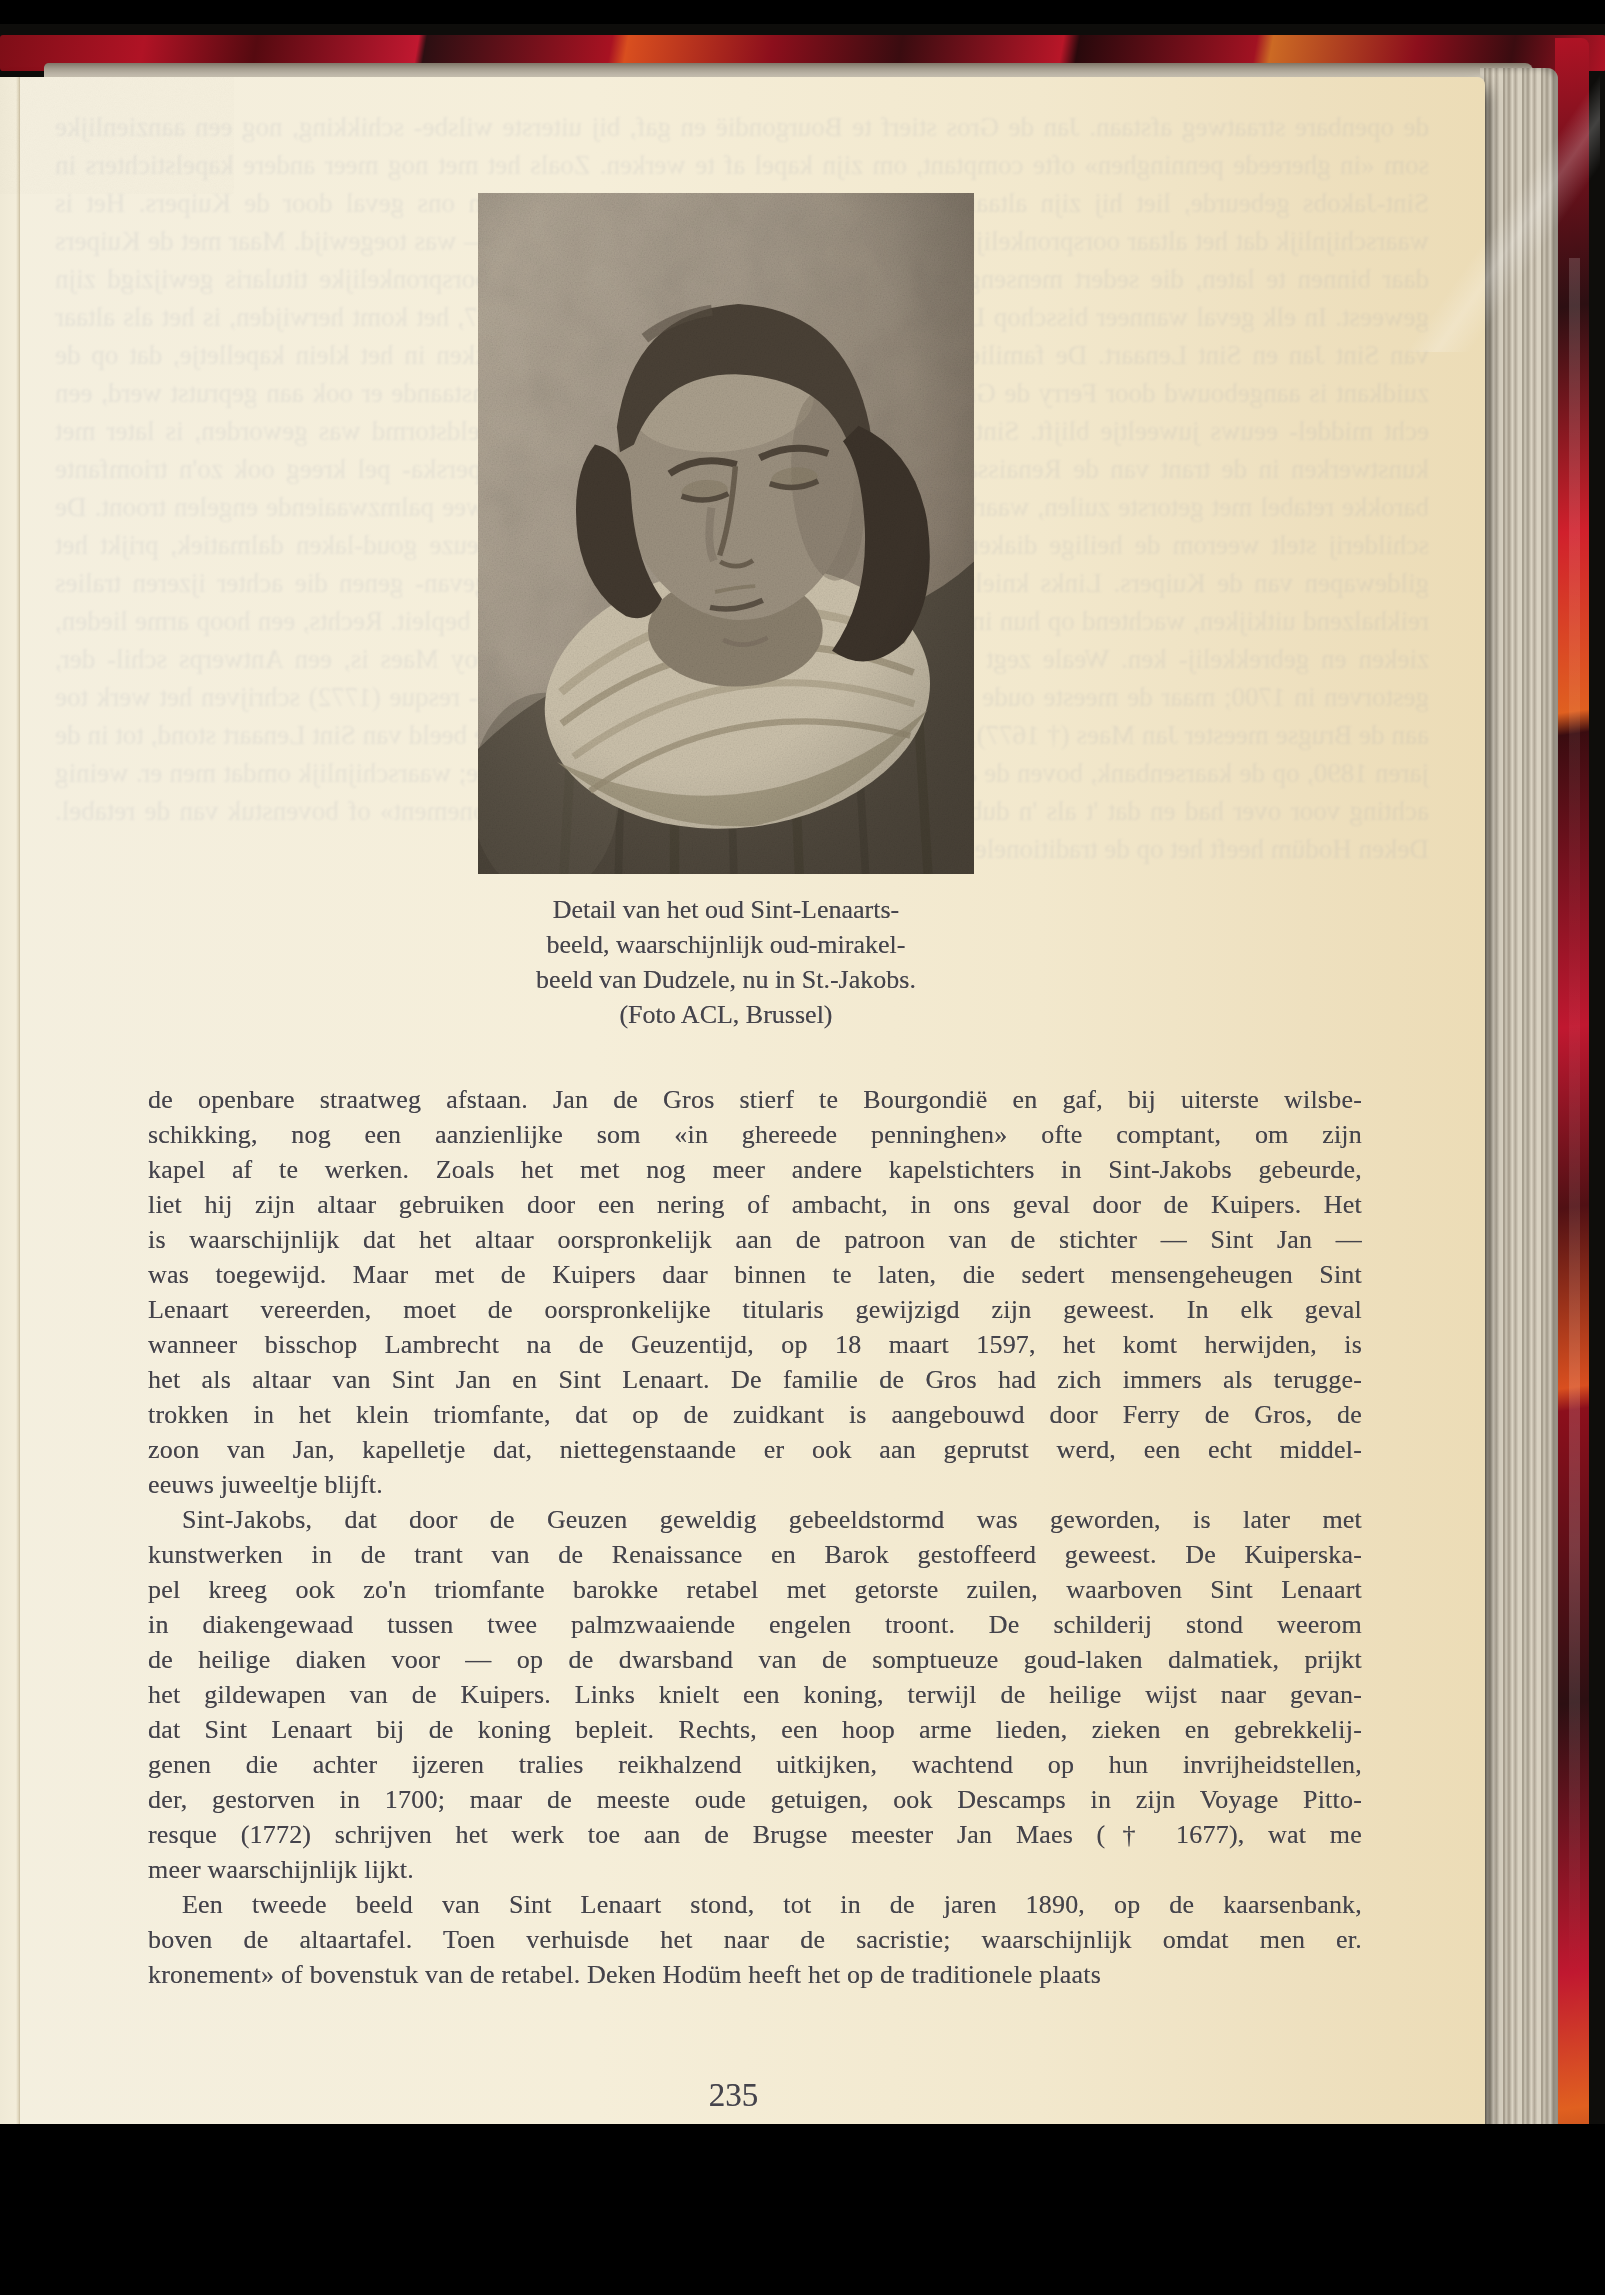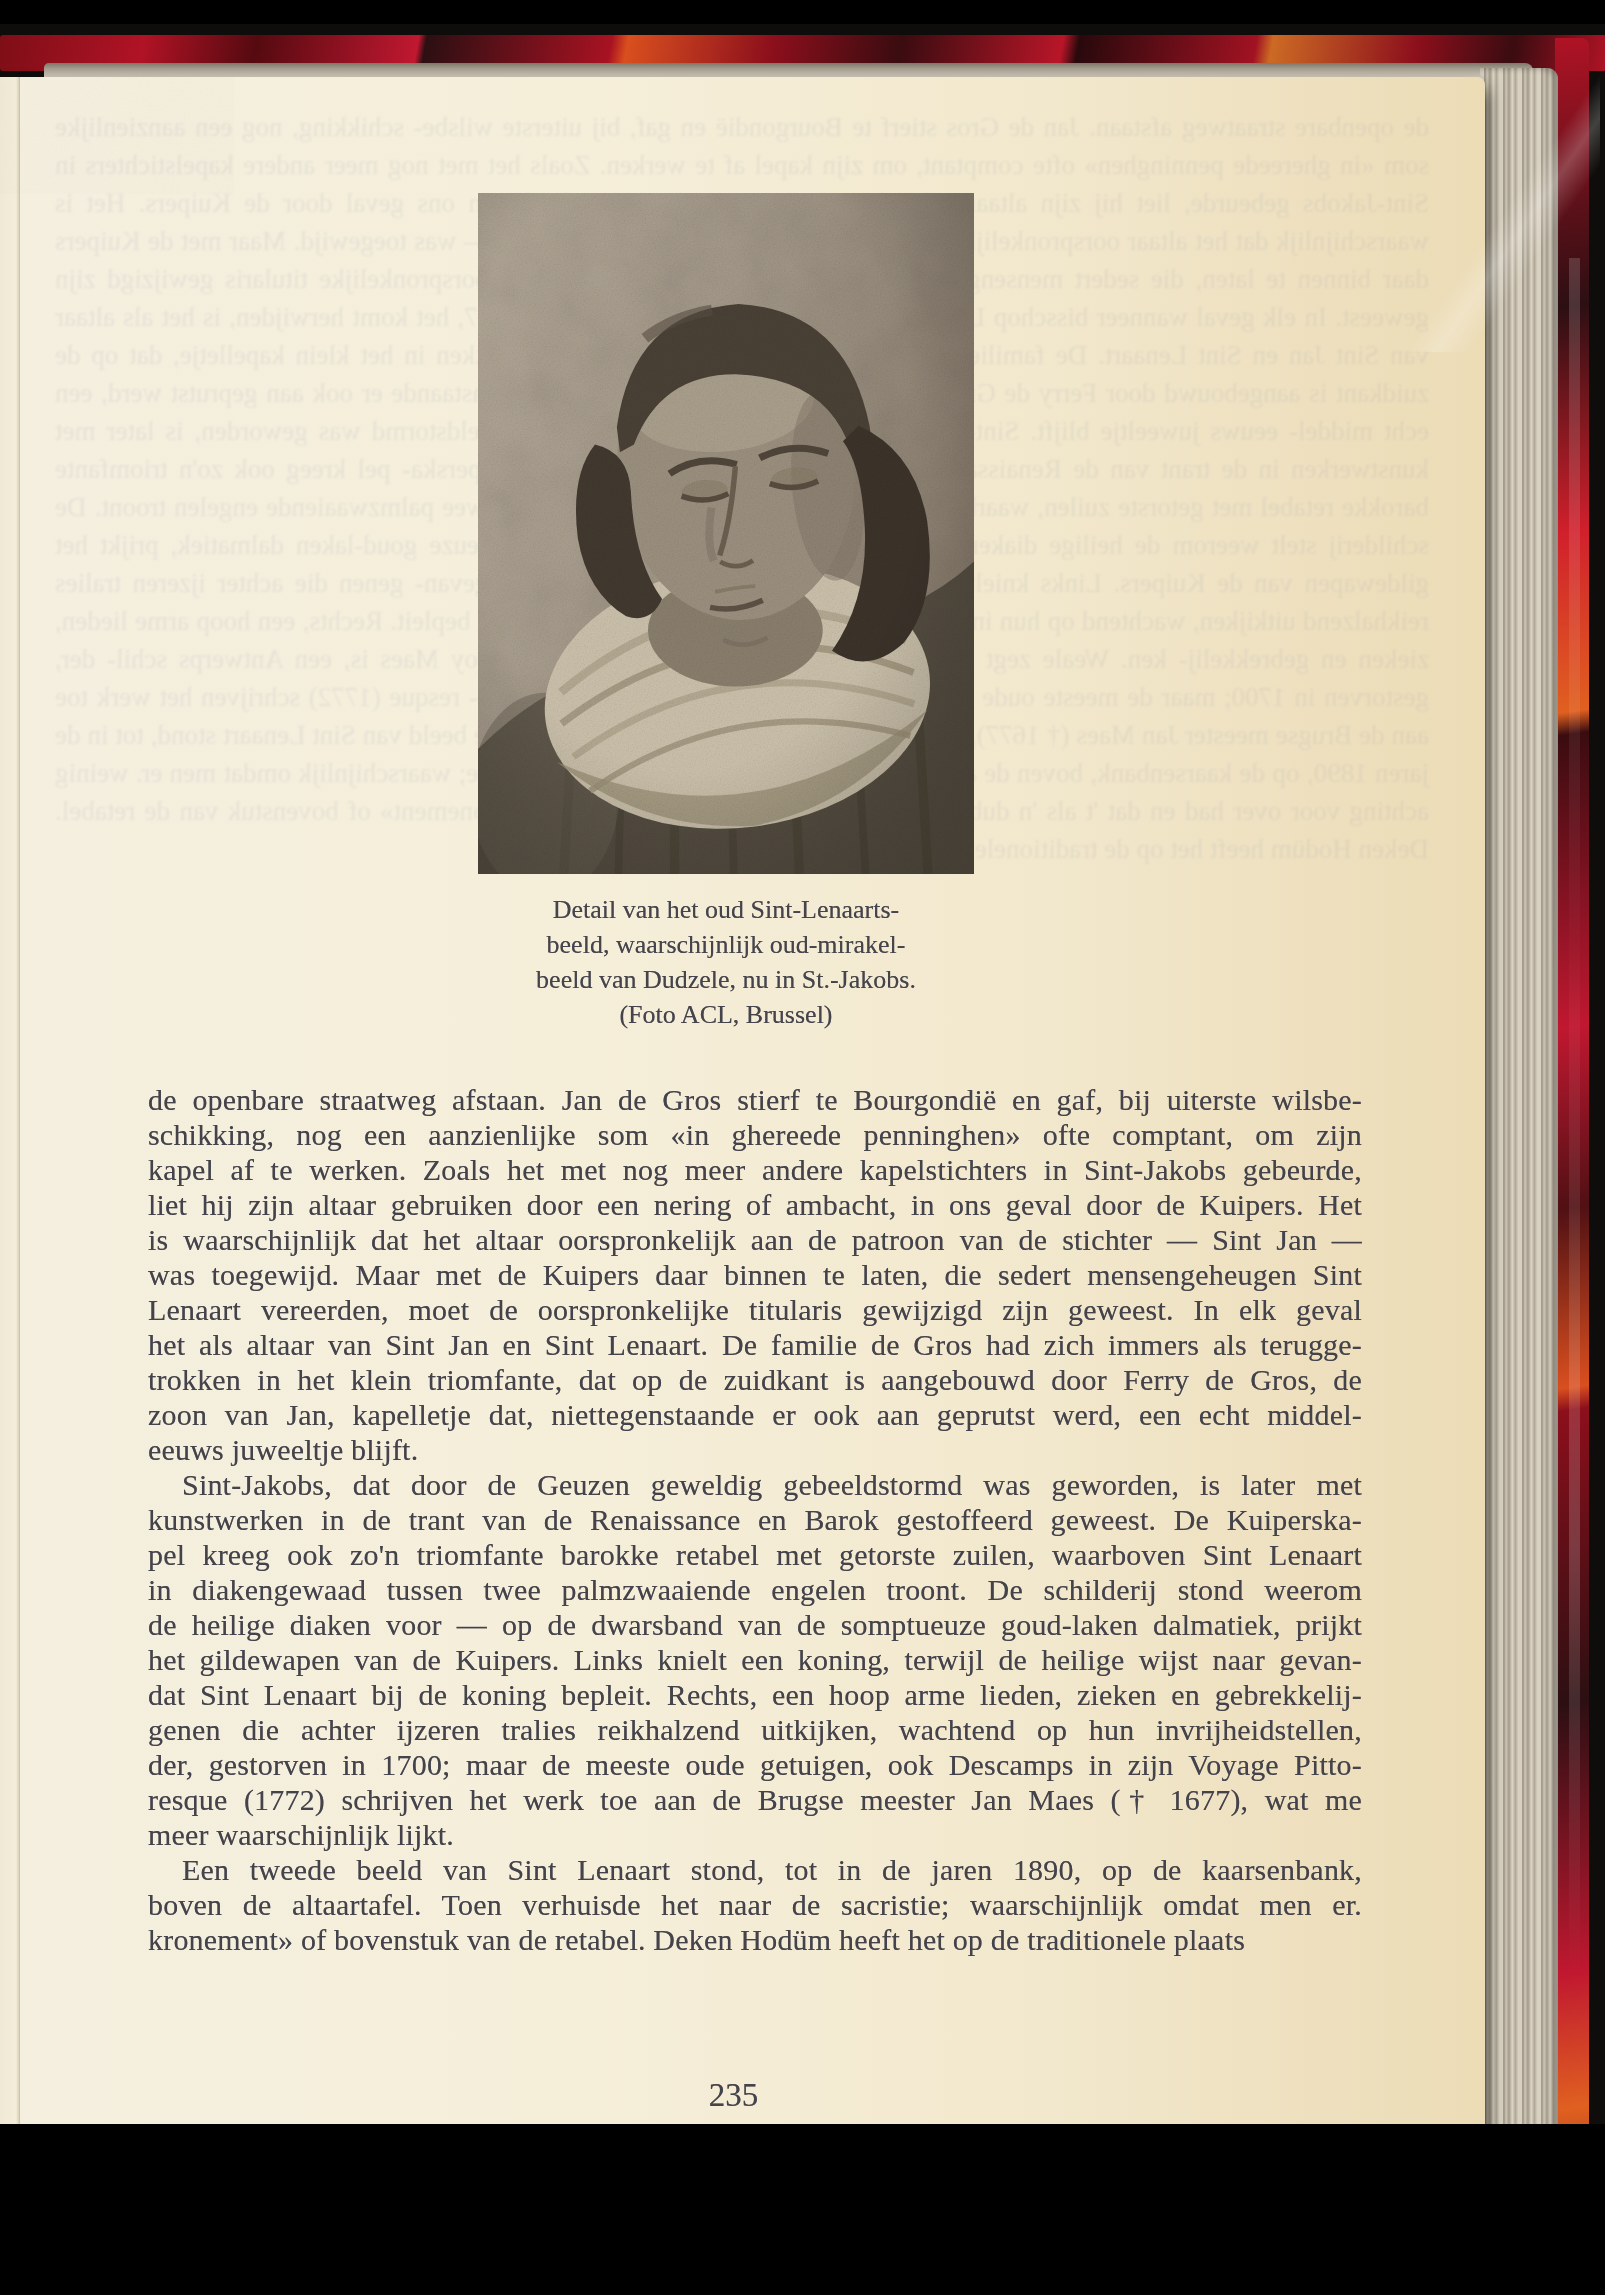--- a/index.html
+++ b/index.html
@@ -77,21 +77,21 @@
   
   .caption{
     position:absolute;left:406px;top:815px;width:640px;
     font-size:26px;line-height:35px;color:#45444c;
     text-shadow:0 0 0.4px rgba(64,62,72,.6);
   }
   .caption .line{text-align:center;}
   
   .body-text{
     position:absolute;left:148px;top:1005px;width:1214px;
-    font-size:30px;line-height:35px;color:#44434b;
+    font-size:26px;line-height:35px;color:#44434b;
     letter-spacing:0.2px;
     text-shadow:0 0 0.4px rgba(62,60,70,.55);
   }
   .body-text .line{text-align:justify;text-align-last:justify;white-space:normal;}
   .body-text .line.last{text-align-last:left;}
   .body-text .line.indent{text-indent:34px;}
   
   .page-number{
     position:absolute;left:148px;top:2000px;width:1171px;
     text-align:center;font-size:33px;color:#45444c;
@@ -221,20 +221,21 @@
 
     <div class="body-text">
         <div class="para">
           <div class="line">de openbare straatweg afstaan. Jan de Gros stierf te Bourgondië en gaf, bij uiterste wilsbe-</div>
           <div class="line">schikking, nog een aanzienlijke som «in ghereede penninghen» ofte comptant, om zijn</div>
           <div class="line">kapel af te werken. Zoals het met nog meer andere kapelstichters in Sint-Jakobs gebeurde,</div>
           <div class="line">liet hij zijn altaar gebruiken door een nering of ambacht, in ons geval door de Kuipers. Het</div>
           <div class="line">is waarschijnlijk dat het altaar oorspronkelijk aan de patroon van de stichter — Sint Jan —</div>
           <div class="line">was toegewijd. Maar met de Kuipers daar binnen te laten, die sedert mensengeheugen Sint</div>
           <div class="line">Lenaart vereerden, moet de oorspronkelijke titularis gewijzigd zijn geweest. In elk geval</div>
+          <div class="line">wanneer bisschop Lambrecht na de Geuzentijd, op 18 maart 1597, het komt herwijden, is</div>
           <div class="line">het als altaar van Sint Jan en Sint Lenaart. De familie de Gros had zich immers als terugge-</div>
           <div class="line">trokken in het klein triomfante, dat op de zuidkant is aangebouwd door Ferry de Gros, de</div>
           <div class="line">zoon van Jan, kapelletje dat, niettegenstaande er ook aan geprutst werd, een echt middel-</div>
           <div class="line last">eeuws juweeltje blijft.</div>
         </div>
         <div class="para">
           <div class="line indent">Sint-Jakobs, dat door de Geuzen geweldig gebeeldstormd was geworden, is later met</div>
           <div class="line">kunstwerken in de trant van de Renaissance en Barok gestoffeerd geweest. De Kuiperska-</div>
           <div class="line">pel kreeg ook zo'n triomfante barokke retabel met getorste zuilen, waarboven Sint Lenaart</div>
           <div class="line">in diakengewaad tussen twee palmzwaaiende engelen troont. De schilderij stond weerom</div>

